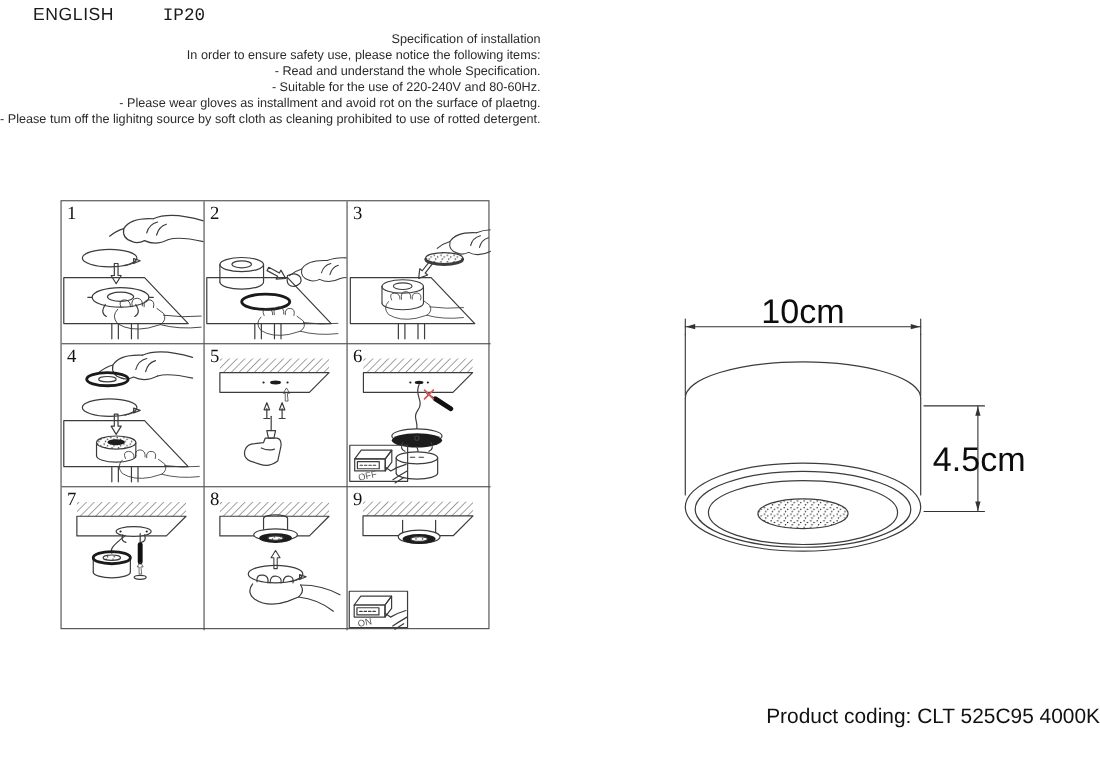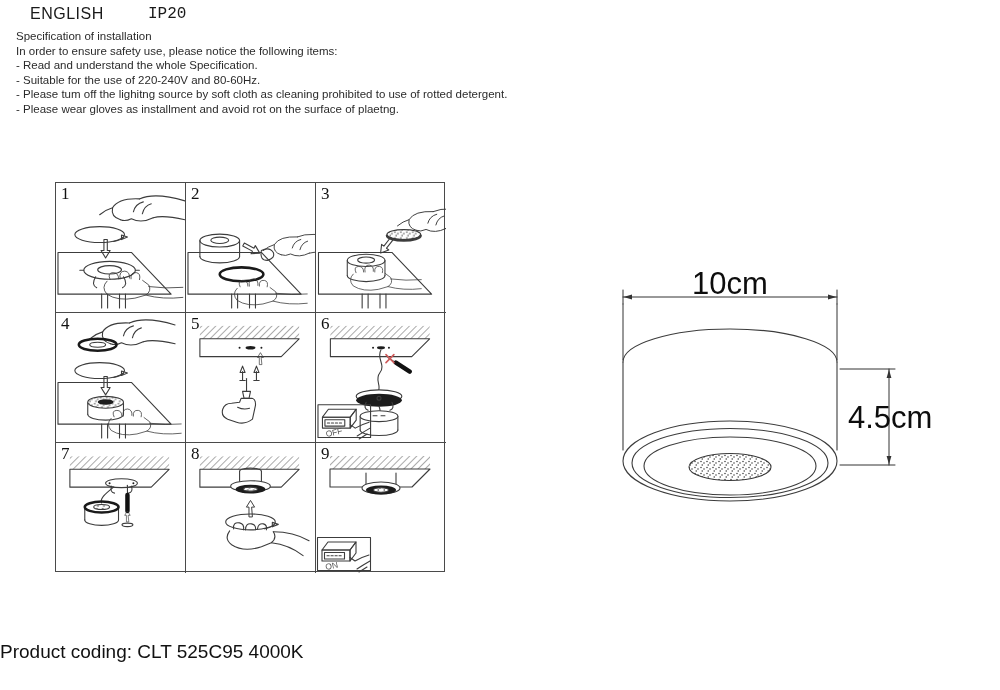--- a/index.html
+++ b/index.html
@@ -1,29 +1,29 @@
 <!DOCTYPE html>
 <html><head>
 <meta charset="utf-8">
 <style>
   html,body{margin:0;padding:0;background:#fff;}
   body{width:1000px;height:690px;position:relative;font-family:"Liberation Sans",sans-serif;color:#222;overflow:hidden;}
   .abs{position:absolute;}
   .hdr-lang{left:8px;top:5px;font-size:16px;letter-spacing:.5px;color:#1a1a1a;margin-left:22px;}
   .hdr-ip{left:148px;top:5px;font-size:16px;color:#1a1a1a;font-family:Liberation Mono, monospace;}
-  .spec{left:16px;top:29px;font-size:11.5px;line-height:14.5px;color:#2b2b2b;white-space:nowrap;}
+  .spec{left:0;top:29px;font-size:11.5px;line-height:14.5px;color:#2b2b2b;white-space:nowrap;text-align:right;}
   .grid{left:55px;top:182px;width:390px;height:390px;display:grid;
         grid-template-columns:repeat(3,130px);grid-template-rows:repeat(3,130px);
         border:1px solid #4a4a4a;box-sizing:border-box;background:#fff;}
   .cell{position:relative;border-right:1px solid #4a4a4a;border-bottom:1px solid #4a4a4a;box-sizing:border-box;}
   .cell:nth-child(3n){border-right:none;}
   .cell:nth-child(n+7){border-bottom:none;}
   .stepnum{position:absolute;left:5px;top:1px;font-family:"Liberation Serif",serif;font-size:17px;color:#111;z-index:2;}
   .cell svg{position:absolute;left:0;top:0;width:100%;height:100%;}
-  .footer{left:0;top:641px;width:1000px;text-align:left;font-size:19px;color:#111;}
+  .footer{left:0;top:641px;width:1000px;text-align:right;font-size:19px;color:#111;}
   .prod{left:598px;top:262px;}
   
   .ln *{stroke:#3c3c3c;fill:none;stroke-width:1.1;stroke-linecap:round;stroke-linejoin:round;}
   .ln .fdark{fill:#1c1c1c;stroke:none;}
   .ln .fwhite{fill:#fff;stroke:#3c3c3c;}
   .ln .fstip{fill:url(#stip);stroke:none;}
   .ln .thick{stroke-width:2.4;}
   .ln .dk2{stroke:#1a1a1a;stroke-width:2.6;}
   .ln .hdl{stroke:#111;stroke-width:4.5;}
   .ln .redln{stroke:#ce5a5a;stroke-width:1.6;}
@@ -108,22 +108,22 @@
 </svg>
 
 <div class="abs hdr-lang">ENGLISH</div>
 <div class="abs hdr-ip">IP20</div>
 
 <div class="abs spec">
   <div>Specification of installation</div>
   <div>In order to ensure safety use, please notice the following items:</div>
   <div>- Read and understand the whole Specification.</div>
   <div>- Suitable for the use of 220-240V and 80-60Hz.</div>
+  <div>- Please wear gloves as installment and avoid rot on the surface of plaetng.</div>
   <div>- Please tum off the lighitng source by soft cloth as cleaning prohibited to use of rotted detergent.</div>
-  <div>- Please wear gloves as installment and avoid rot on the surface of plaetng.</div>
 </div>
 
 <div class="abs grid">
 
   <div class="cell">
     <span class="stepnum">1</span>
     <svg viewBox="0 0 130 130">
         <g class="ln">
       <use href="#g-table"></use>
       <use href="#g-handR" transform="translate(0,4)"></use>

